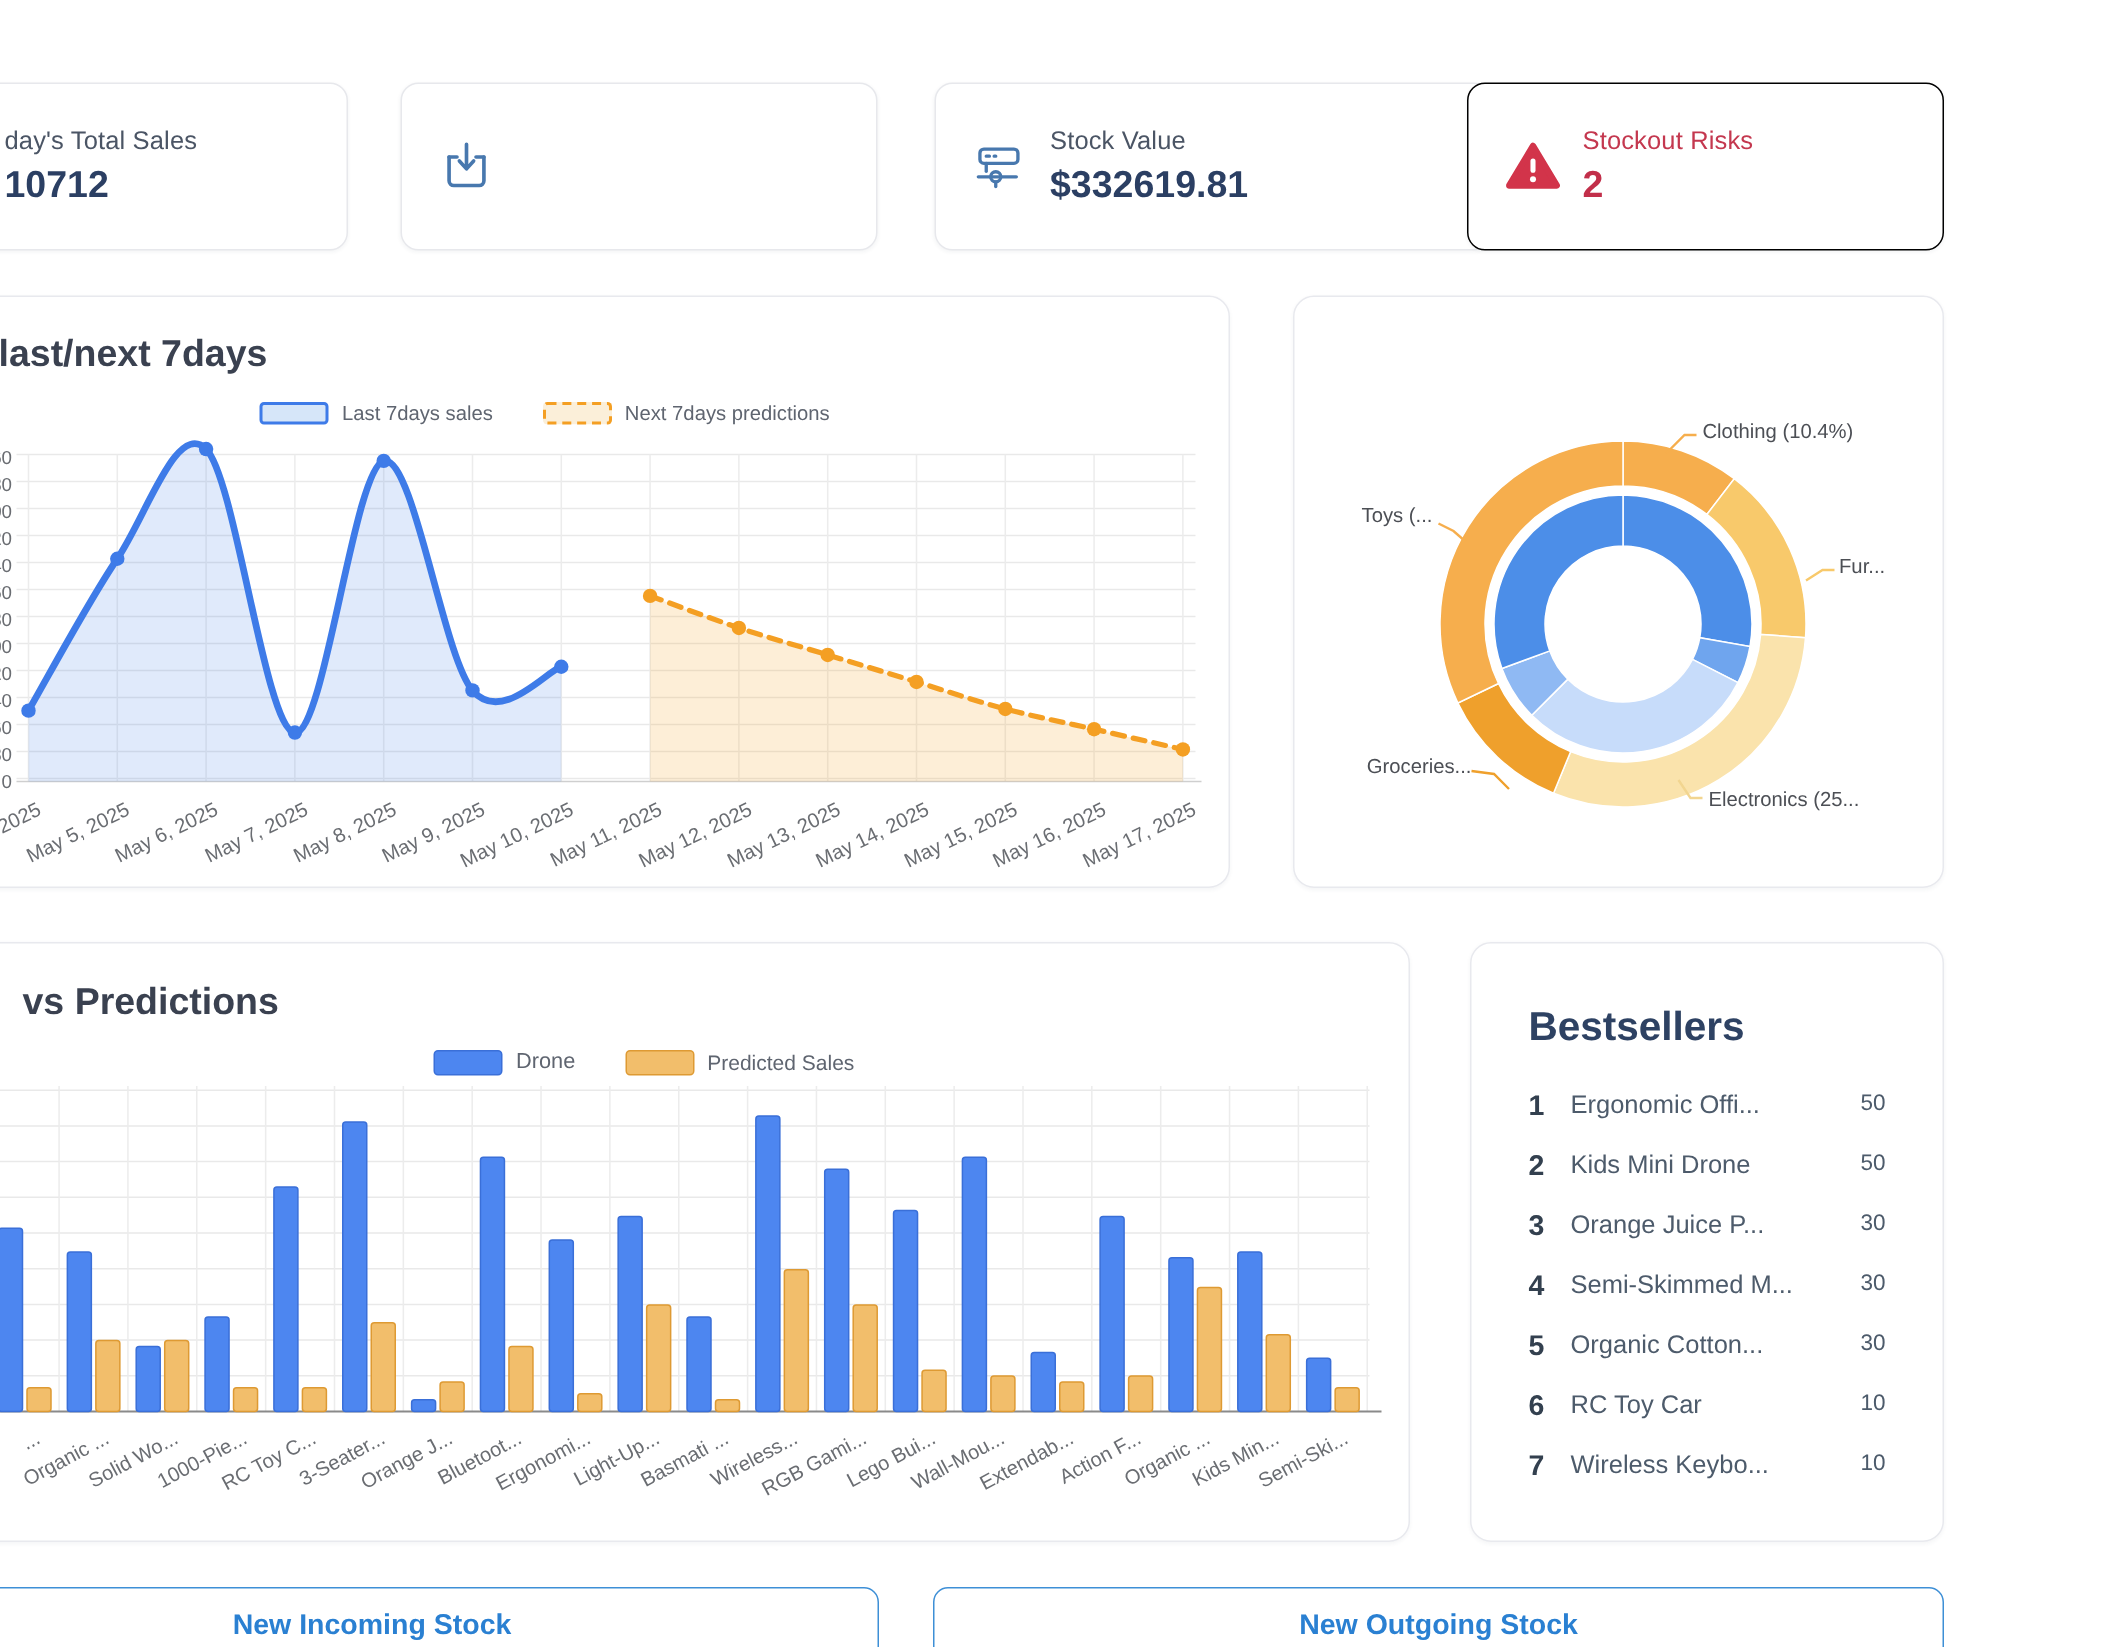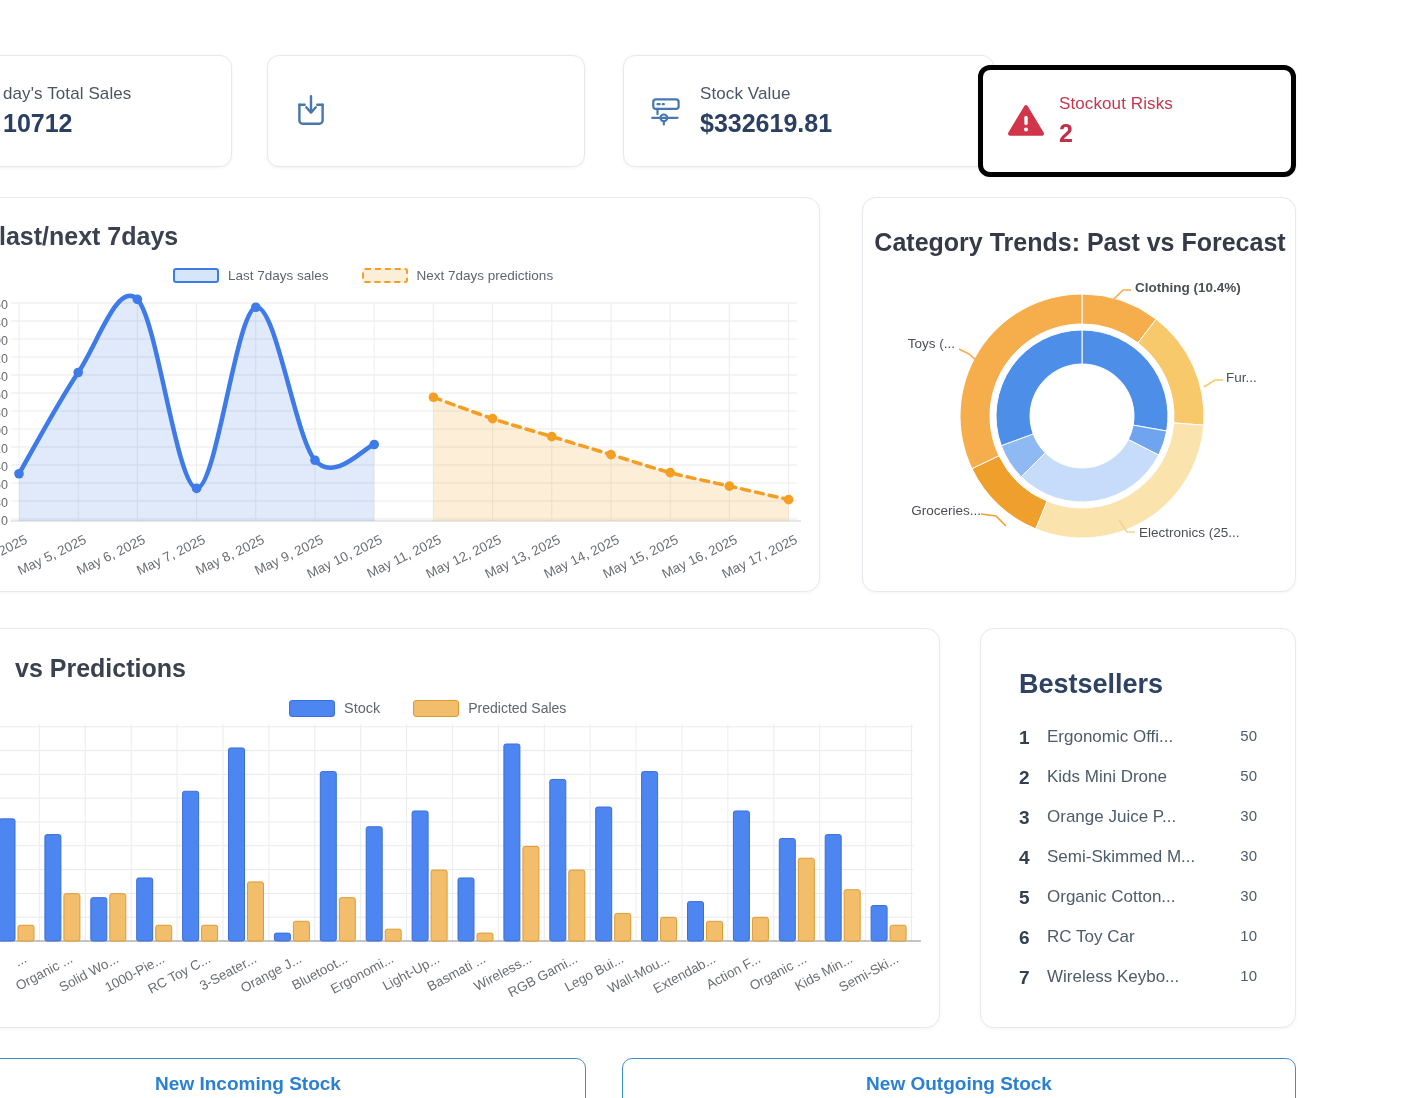--- a/index.html
+++ b/index.html
@@ -7,21 +7,21 @@
     width:1408px;height:1098px;overflow:hidden;position:relative;
     background:#ffffff;font-family:"Liberation Sans",sans-serif;
   }
   
   .stat-card{
     position:absolute;height:112px;background:#fff;
     border:1px solid #e7e8ec;border-radius:12px;
     box-shadow:0 1px 3px rgba(40,50,70,.06);
     display:flex;align-items:center;padding:0 24px;gap:14px;box-sizing:border-box;
   }
-  .stat-card.danger{border:5px solid #000000;margin-top:10px;}
+  .stat-card.danger{border:1px solid #000000;}
   .stat-icon{width:38px;height:38px;flex:0 0 auto;display:flex;align-items:center;justify-content:center}
   .stat-text{display:flex;flex-direction:column;gap:5px}
   .stat-label{font-size:17px;color:#4b5565;letter-spacing:.1px}
   .stat-value{font-size:25px;font-weight:700;color:#2b3f63}
   .stat-card.danger .stat-label{color:#c4384f}
   .stat-card.danger .stat-value{color:#c22f4a}
   .stat-card.cut .stat-text{margin-left:68px}
   
   .panel{
     position:absolute;background:#fff;border:1px solid #e8e9ee;border-radius:14px;
@@ -196,53 +196,52 @@
       <div class="x-date-label" style="left: 585.6px; top: 334px;">May 12, 2025</div>
       <div class="x-date-label" style="left: 644.8px; top: 334px;">May 13, 2025</div>
       <div class="x-date-label" style="left: 704px; top: 334px;">May 14, 2025</div>
       <div class="x-date-label" style="left: 763.2px; top: 334px;">May 15, 2025</div>
       <div class="x-date-label" style="left: 822.4px; top: 334px;">May 16, 2025</div>
       <div class="x-date-label" style="left: 881.6px; top: 334px;">May 17, 2025</div>
     </div>
 </div>
 
 <div class="panel" style="left:862px;top:197px;width:434px;height:395px">
-  <div class="panel-title" style="left:0;top:30px;width:434px;text-align:center;color:#343b46">Category Trends: Past vs Forecast</div>
   <svg id="donut-svg" width="434" height="360" viewBox="0 0 434 360" style="position:absolute;left:0;top:0">
       <path d="M219.00,96.00A122,122 0 0 1 293.17,121.13L274.93,144.95A92,92 0 0 0 219.00,126.00Z" fill="#F6AE4D" stroke="#ffffff" stroke-width="1"></path>
       <path d="M293.17,121.13A122,122 0 0 1 340.65,227.19L310.74,224.93A92,92 0 0 0 274.93,144.95Z" fill="#F8C96B" stroke="#ffffff" stroke-width="1"></path>
       <path d="M340.65,227.19A122,122 0 0 1 172.67,330.86L184.06,303.11A92,92 0 0 0 310.74,224.93Z" fill="#FAE3AC" stroke="#ffffff" stroke-width="1"></path>
       <path d="M172.67,330.86A122,122 0 0 1 108.94,270.64L136.00,257.69A92,92 0 0 0 184.06,303.11Z" fill="#EFA02C" stroke="#ffffff" stroke-width="1"></path>
       <path d="M108.94,270.64A122,122 0 0 1 219.00,96.00L219.00,126.00A92,92 0 0 0 136.00,257.69Z" fill="#F6AE4D" stroke="#ffffff" stroke-width="1"></path>
       <path d="M219.00,132.00A86,86 0 0 1 303.67,233.05L270.20,227.10A52,52 0 0 0 219.00,166.00Z" fill="#4C8EE8" stroke="#ffffff" stroke-width="1"></path>
       <path d="M303.67,233.05A86,86 0 0 1 295.63,257.04L265.33,241.61A52,52 0 0 0 270.20,227.10Z" fill="#6FA5EE" stroke="#ffffff" stroke-width="1"></path>
       <path d="M295.63,257.04A86,86 0 0 1 158.19,278.81L182.23,254.77A52,52 0 0 0 265.33,241.61Z" fill="#C7DCFA" stroke="#ffffff" stroke-width="1"></path>
       <path d="M158.19,278.81A86,86 0 0 1 138.27,247.64L170.19,235.92A52,52 0 0 0 182.23,254.77Z" fill="#8FB9F3" stroke="#ffffff" stroke-width="1"></path>
       <path d="M138.27,247.64A86,86 0 0 1 219.00,132.00L219.00,166.00A52,52 0 0 0 170.19,235.92Z" fill="#4C8EE8" stroke="#ffffff" stroke-width="1"></path>
       <polyline points="248,104 260,92 268,92" fill="none" stroke="#F6AE4D" stroke-width="1.6"></polyline>
       <polyline points="96,151 106,156 114,163" fill="none" stroke="#F6AE4D" stroke-width="1.6"></polyline>
       <polyline points="341,189 352,182 360,182" fill="none" stroke="#F8C96B" stroke-width="1.6"></polyline>
       <polyline points="118,316 133,318 143,328" fill="none" stroke="#EFA02C" stroke-width="1.6"></polyline>
       <polyline points="256,322 264,334 272,334" fill="none" stroke="#F2D590" stroke-width="1.6"></polyline>
     </svg>
   <div id="donut-labels">
-      <div class="donut-label" style="left: 272px; top: 82px; font-weight: bold;">Clothing (10.4%)</div>
+      <div class="donut-label" style="left: 272px; top: 82px;">Clothing (10.4%)</div>
       <div class="donut-label" style="left: 18px; top: 138px; width: 74px; text-align: right;">Toys (...</div>
       <div class="donut-label" style="left: 363px; top: 172px;">Fur...</div>
       <div class="donut-label" style="left: 28px; top: 305px; width: 90px; text-align: right;">Groceries...</div>
       <div class="donut-label" style="left: 276px; top: 327px;">Electronics (25...</div>
     </div>
 </div>
 
 <div class="panel" style="left:-90px;top:628px;width:1030px;height:400px">
   <div class="panel-title" style="left:104px;top:25px">vs Predictions</div>
 
   <div class="legend" style="left:378px;top:71px">
     <span class="lg-swatch lg-bar" id="lg-bar-0" style="background: rgb(77, 134, 240); border-color: rgb(58, 111, 216);"></span>
-    <span class="lg-label" style="font-size:14.5px">Stock</span>
+    <span class="lg-label" style="font-size:14.5px">Drone</span>
     <span class="lg-swatch lg-bar" id="lg-bar-1" style="background: rgb(242, 190, 107); border-color: rgb(222, 154, 51);"></span>
     <span class="lg-label" style="font-size:14px">Predicted Sales</span>
   </div>
 
   <svg id="bar-svg" width="1030" height="218" viewBox="0 0 1030 218" style="position:absolute;left:0;top:95px">
       <line x1="0" y1="193.2" x2="1002" y2="193.2" stroke="#e9e9e9" stroke-width="1"></line>
       <line x1="0" y1="169.4" x2="1002" y2="169.4" stroke="#e9e9e9" stroke-width="1"></line>
       <line x1="0" y1="145.6" x2="1002" y2="145.6" stroke="#e9e9e9" stroke-width="1"></line>
       <line x1="0" y1="121.8" x2="1002" y2="121.8" stroke="#e9e9e9" stroke-width="1"></line>
       <line x1="0" y1="98" x2="1002" y2="98" stroke="#e9e9e9" stroke-width="1"></line>

